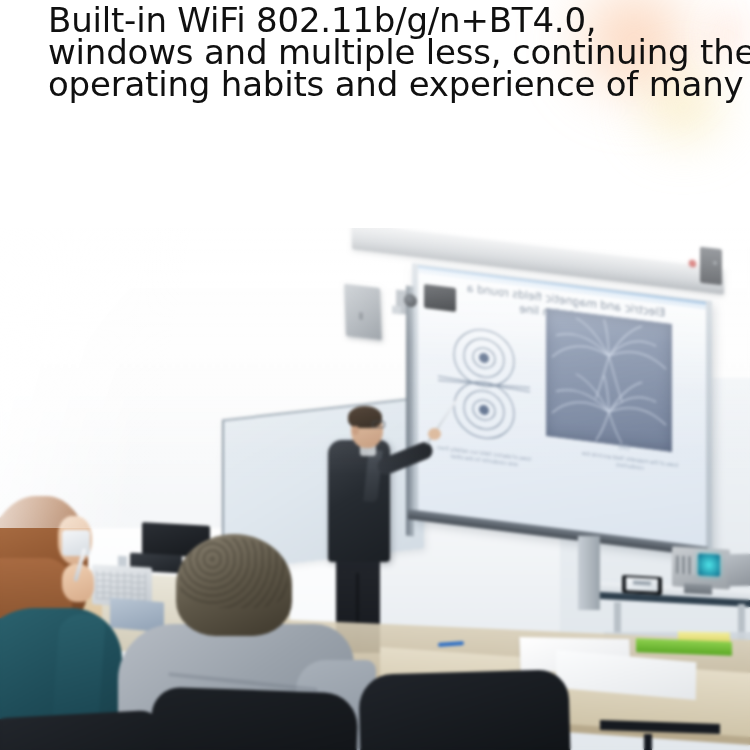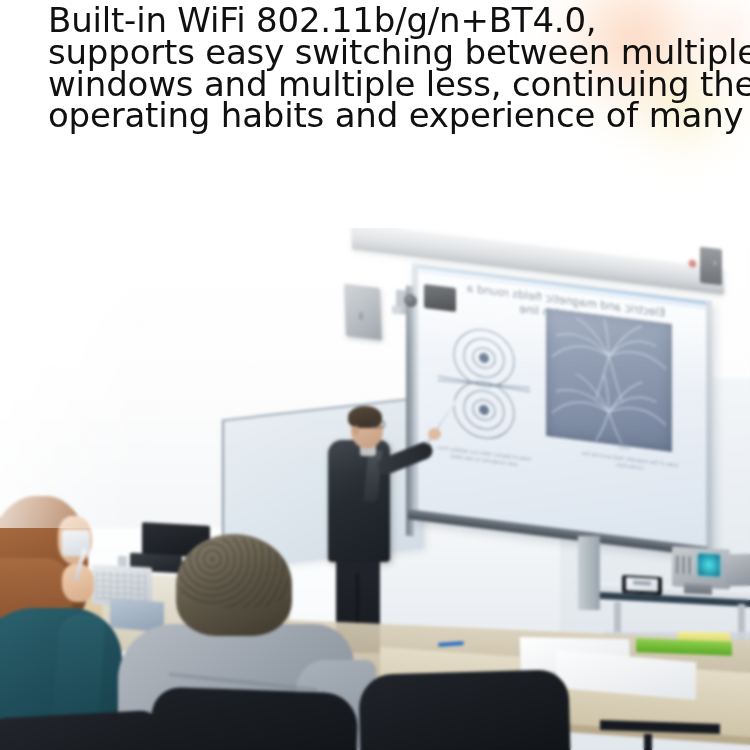--- a/index.html
+++ b/index.html
@@ -248,21 +248,20 @@
 <body>
 
 <div id="page">
 
   <div class="warm-blur"></div>
   <div class="warm-blur2"></div>
   <div class="warm-blur3"></div>
 
   <div class="copy">
     <div>Built-in WiFi 802.11b/g/n+BT4.0,</div>
-    <div>supports easy switching between multiple</div>
     <div>windows and multiple less, continuing the</div>
     <div>operating habits and experience of many</div>
   </div>
 
   <div class="photo">
 
     <div class="wall-white"></div>
     <div class="wall-right"></div>
     <div class="wall-far"></div>
 

